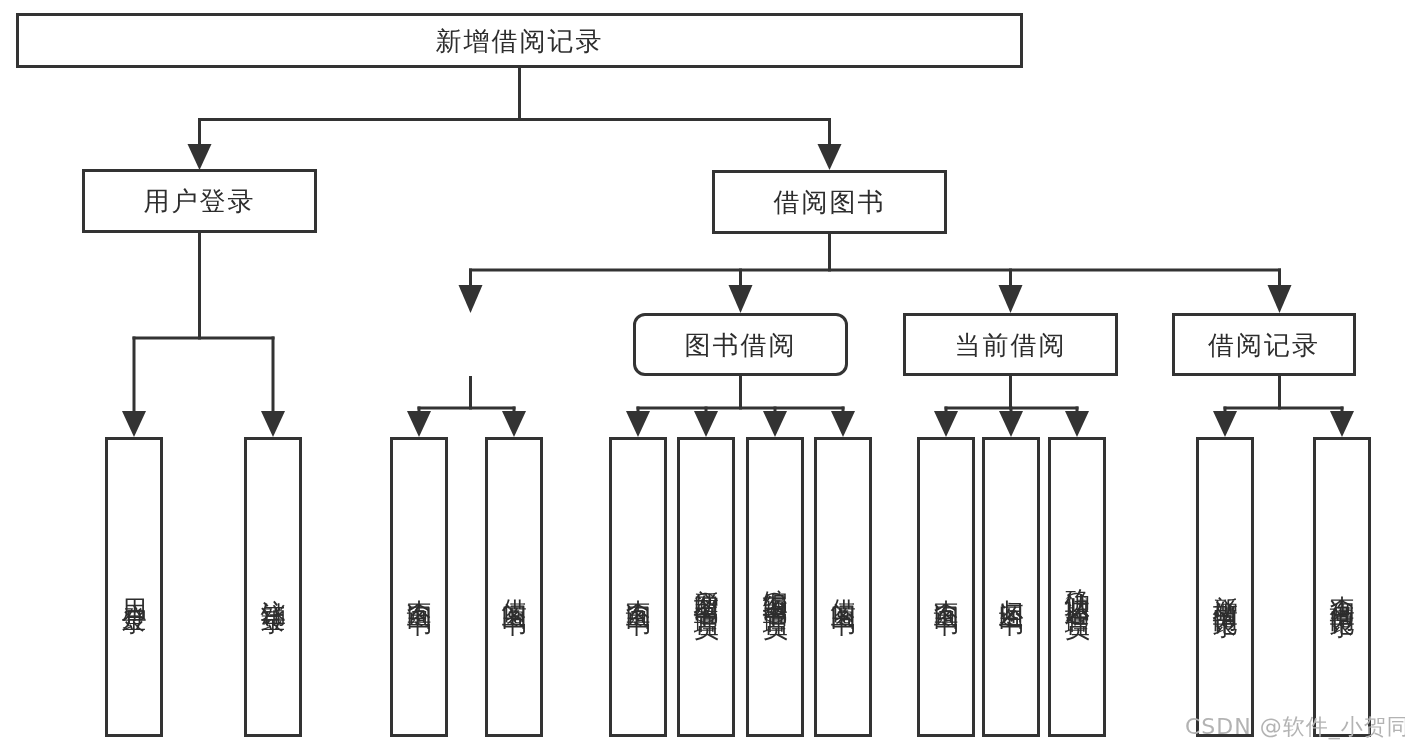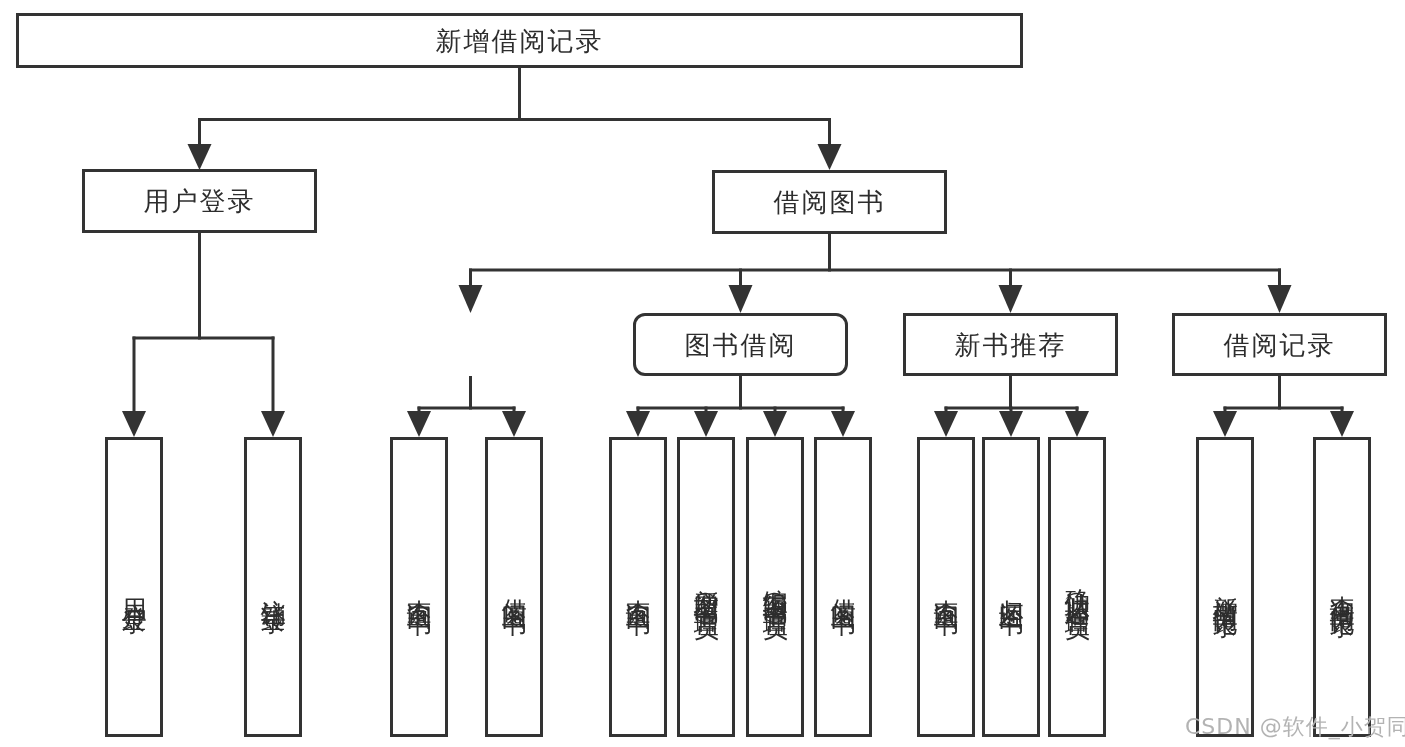--- a/index.html
+++ b/index.html
@@ -42,21 +42,21 @@
     line-height: 1.1;
     white-space: nowrap;
   }
   
   #node-root            { left: 16px;  top: 13px;  width: 1007px; height: 55px; }
   #node-user-login      { left: 82px;  top: 169px; width: 235px;  height: 64px; }
   #node-book-management { left: 712px; top: 170px; width: 235px;  height: 64px; }
   #node-new-book        { left: 363px; top: 313px; width: 215px;  height: 63px; }
   #node-book-borrow     { left: 633px; top: 313px; width: 215px;  height: 63px; border-radius: 12px; }
   #node-current-borrow  { left: 903px; top: 313px; width: 215px;  height: 63px; }
-  #node-borrow-records  { left: 1172px;top: 313px; width: 215px;  height: 63px; }
+  #node-borrow-records  { left: 1172px;top: 313px; width: 184px;  height: 63px; }
   #leaf-login           { left: 105px; }
   #leaf-logout          { left: 244px; }
   #leaf-nb-query        { left: 390px; }
   #leaf-nb-borrow       { left: 485px; }
   #leaf-bb-query        { left: 609px; }
   #leaf-bb-add          { left: 677px; }
   #leaf-bb-edit         { left: 746px; }
   #leaf-bb-borrow       { left: 814px; }
   #leaf-cb-query        { left: 917px; }
   #leaf-cb-return       { left: 982px; }
@@ -154,21 +154,21 @@
     <span class="h-label">用户登录</span>
   </div>
   <div class="box" id="node-book-management">
     <span class="h-label">借阅图书</span>
   </div>
 
   <div class="box" id="node-book-borrow">
     <span class="h-label">图书借阅</span>
   </div>
   <div class="box" id="node-current-borrow">
-    <span class="h-label">新书推荐</span>
+    <span class="h-label">当前借阅</span>
   </div>
   <div class="box" id="node-borrow-records">
     <span class="h-label">借阅记录</span>
   </div>
 
   <div class="box leaf" id="leaf-login">
     <span class="v-label">用户登录</span>
   </div>
   <div class="box leaf" id="leaf-logout">
     <span class="v-label">注销登录</span>

